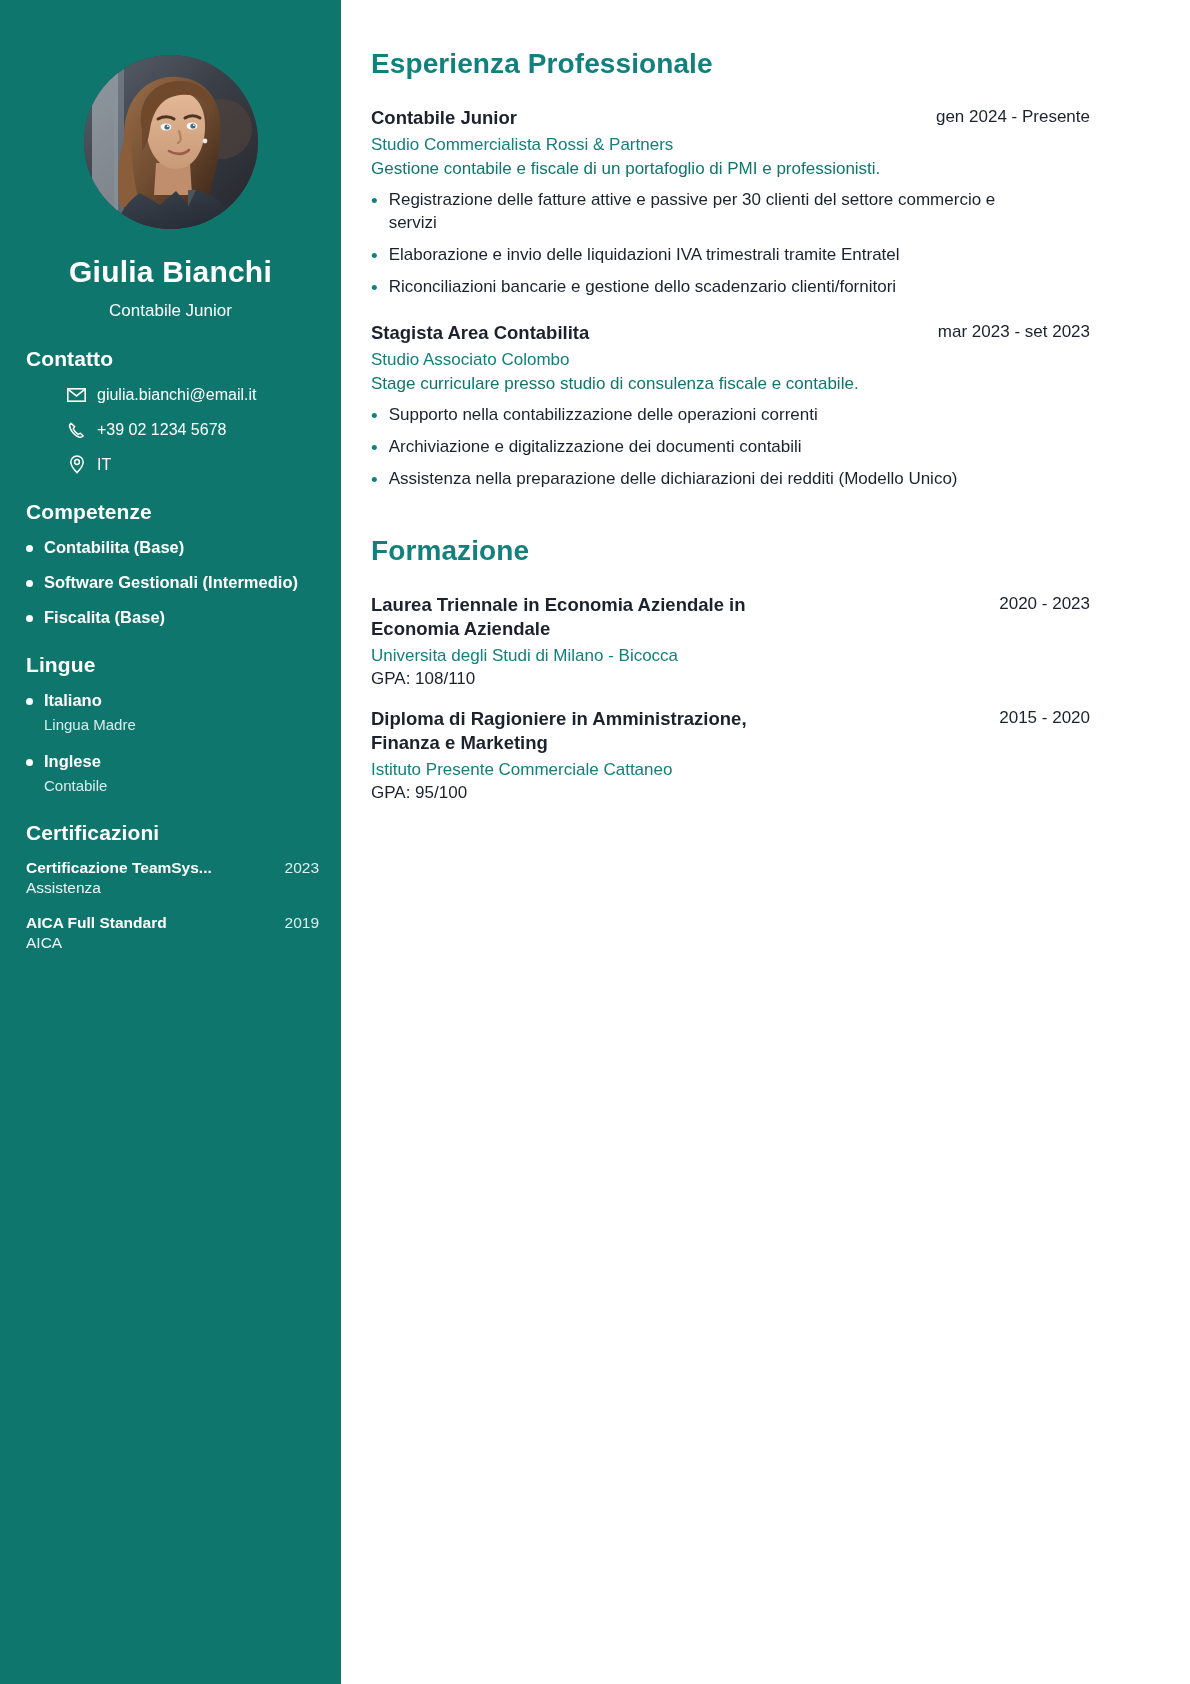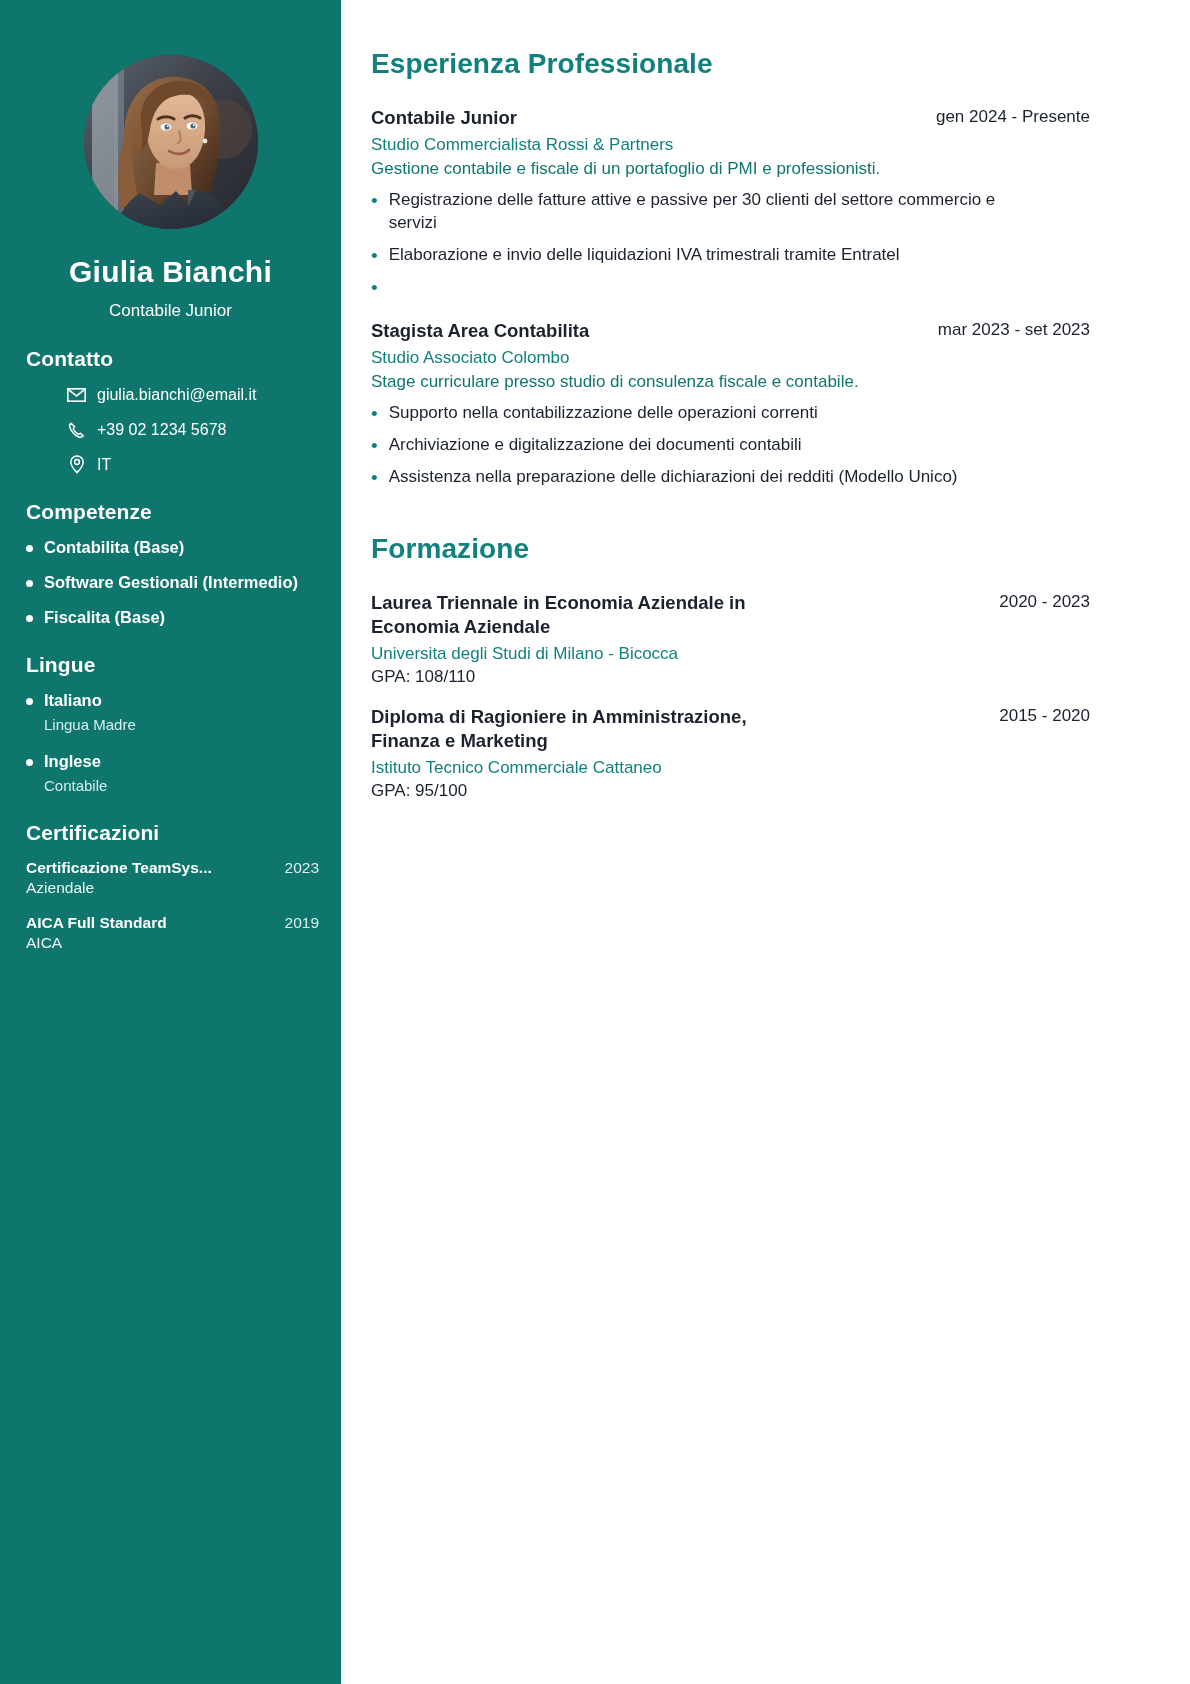--- a/index.html
+++ b/index.html
@@ -364,21 +364,21 @@
     </section>
 
     <section class="side-section">
       <div class="side-heading">Certificazioni</div>
 
       <div class="cert-item">
         <div class="cert-top">
           <span class="cert-name">Certificazione TeamSys...</span>
           <span class="cert-year">2023</span>
         </div>
-        <div class="cert-issuer">Aziendale</div>
+        <div class="cert-issuer">Assistenza</div>
       </div>
 
       <div class="cert-item">
         <div class="cert-top">
           <span class="cert-name">AICA Full Standard</span>
           <span class="cert-year">2019</span>
         </div>
         <div class="cert-issuer">AICA</div>
       </div>
     </section>
@@ -400,20 +400,21 @@
         <li class="task">
           <span class="tdot">•</span>
           <span>Registrazione delle fatture attive e passive per 30 clienti del settore commercio e servizi</span>
         </li>
         <li class="task">
           <span class="tdot">•</span>
           <span>Elaborazione e invio delle liquidazioni IVA trimestrali tramite Entratel</span>
         </li>
         <li class="task">
           <span class="tdot">•</span>
+          <span>Riconciliazioni bancarie e gestione dello scadenzario clienti/fornitori</span>
         </li>
       </ul>
     </section>
 
     <section class="entry">
       <div class="entry-head">
         <div class="entry-title">Stagista Area Contabilita</div>
         <div class="entry-date">mar 2023 - set 2023</div>
       </div>
       <div class="entry-org">Studio Associato Colombo</div>
@@ -443,18 +444,18 @@
       </div>
       <div class="entry-org">Universita degli Studi di Milano - Bicocca</div>
       <div class="entry-gpa">GPA: 108/110</div>
     </section>
 
     <section class="edu-entry">
       <div class="entry-head">
         <div class="entry-title">Diploma di Ragioniere in Amministrazione, Finanza e Marketing</div>
         <div class="entry-date">2015 - 2020</div>
       </div>
-      <div class="entry-org">Istituto Tecnico Commerciale Cattaneo</div>
+      <div class="entry-org">Istituto Presente Commerciale Cattaneo</div>
       <div class="entry-gpa">GPA: 95/100</div>
     </section>
 
   </main>
 </div>
 
 </body></html>

